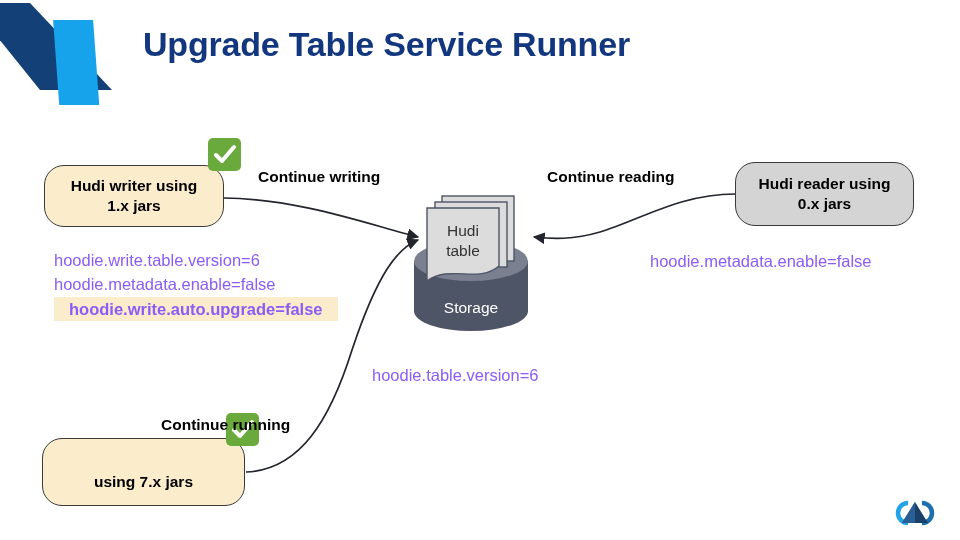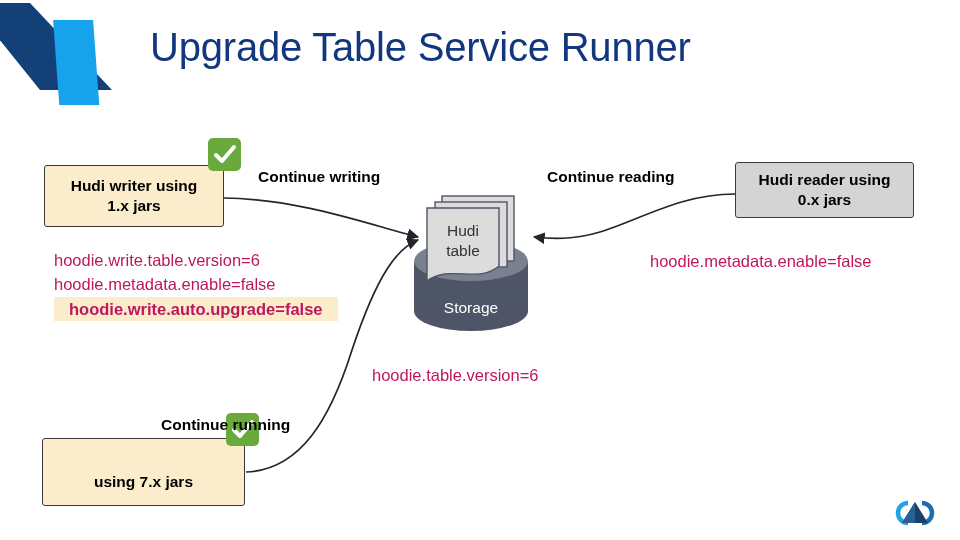--- a/index.html
+++ b/index.html
@@ -21,61 +21,61 @@
     position: absolute;
     left: 0;
     top: 0;
     width: 140px;
     height: 115px;
   }
 
   
   #slide-title {
     position: absolute;
-    left: 150px;
+    left: 143px;
     top: 25px;
-    font-size: 40px;
-    font-weight: normal;
+    font-size: 34px;
+    font-weight: bold;
     color: #12377e;
     letter-spacing: -0.2px;
     white-space: nowrap;
   }
 
   
   #connectors {
     position: absolute;
     left: 0;
     top: 0;
     width: 960px;
     height: 540px;
     pointer-events: none;
   }
 
   
   .node-box {
     position: absolute;
     box-sizing: border-box;
     border: 1.4px solid #3a3a3a;
-    border-radius: 3px;
+    border-radius: 20px;
     display: flex;
     align-items: center;
     justify-content: center;
     text-align: center;
     font-size: 15.5px;
     font-weight: bold;
     line-height: 1.32;
     color: #000;
     padding: 4px 8px;
   }
   .node-box.cream { background: #fbeccb; }
   .node-box.grey  { background: #d4d4d4; }
 
   #node-writer { left: 44px;  top: 165px; width: 180px; height: 62px; }
   #node-runner { left: 42px;  top: 438px; width: 203px; height: 68px; }
-  #node-reader { left: 735px; top: 162px; width: 179px; height: 56px; }
+  #node-reader { left: 735px; top: 162px; width: 179px; height: 64px; }
 
   
   .check-badge {
     position: absolute;
     width: 33px;
     height: 33px;
     border-radius: 5px;
     background: #6aaa3c;
     display: flex;
     align-items: center;
@@ -95,21 +95,21 @@
   }
   #label-continue-writing { left: 258px; top: 168px; }
   #label-continue-reading { left: 547px; top: 168px; }
   #label-continue-running { left: 161px; top: 380px; margin-top: 36px; }
 
   
   .config-block {
     position: absolute;
     font-size: 16.5px;
     line-height: 1.47;
-    color: #be185d;
+    color: #8b5cf6;
     white-space: nowrap;
   }
   #config-writer { left: 54px;  top: 248px; }
   #config-reader { left: 650px; top: 249px; }
   #config-table  { left: 372px; top: 363px; }
   .config-line { display: block; }
   .config-line.highlight {
     background: #fbeccb;
     font-weight: bold;
     display: inline-block;

